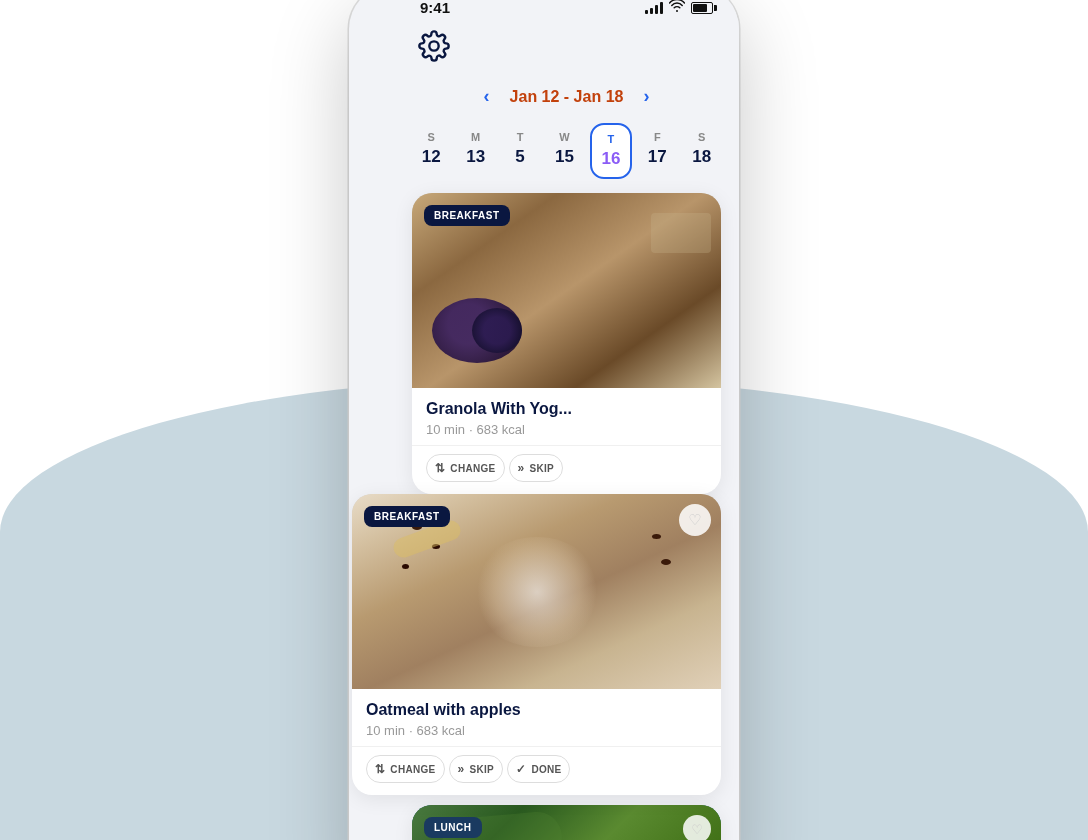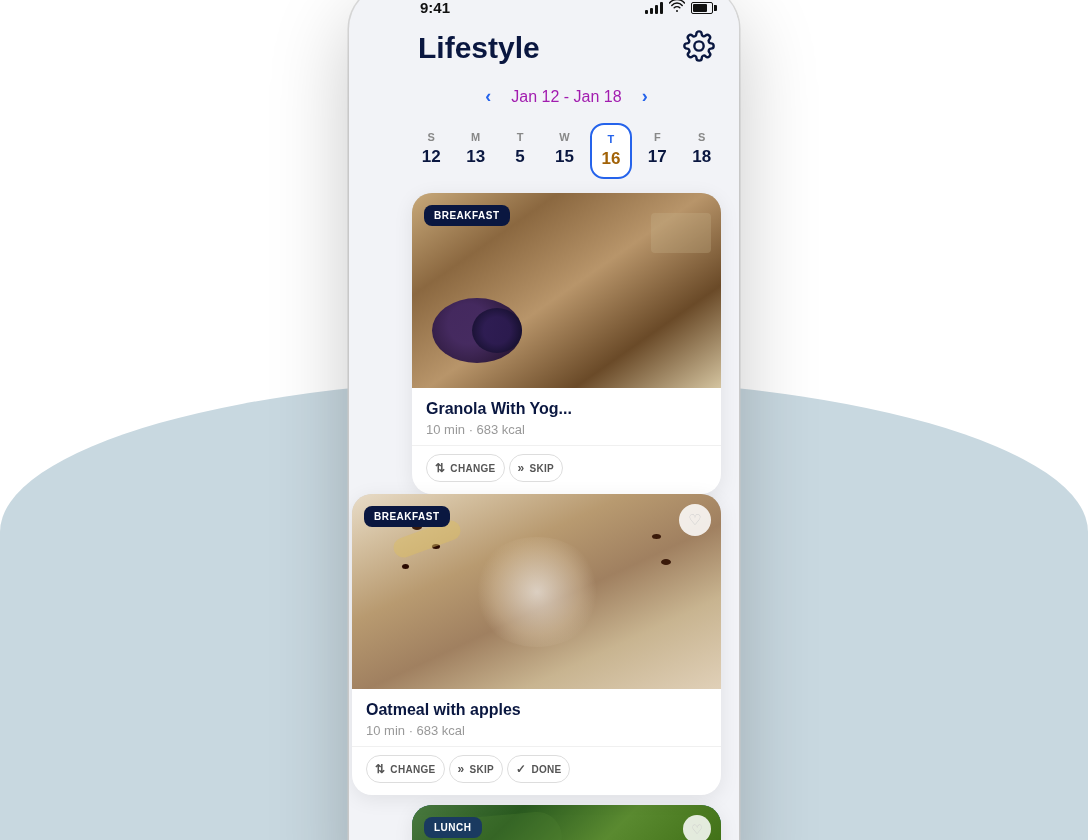--- a/index.html
+++ b/index.html
@@ -179,22 +179,22 @@
     .week-nav-btn {
       font-size: 18px;
       color: #2563eb;
       cursor: pointer;
       font-weight: 700;
       padding: 4px;
     }
 
     .week-label {
       font-size: 16px;
-      font-weight: 400;
-      color: #a21caf;
+      font-weight: 700;
+      color: #c2410c;
     }
 
     
     .day-selector {
       display: flex;
       justify-content: space-between;
       padding: 0 18px 14px;
       gap: 6px;
     }
 
@@ -226,21 +226,21 @@
       color: #2563eb;
     }
 
     .day-number {
       font-size: 17px;
       font-weight: 700;
       color: #0a1740;
     }
 
     .day-cell.active .day-number {
-      color: #a16207;
+      color: #8b5cf6;
     }
 
     
     .cards-container {
       display: flex;
       gap: 0;
       padding: 0 18px;
       position: relative;
       flex-direction: column;
     }
@@ -410,21 +410,20 @@
             <path d="M0.5 3a10 10 0 0 1 15 0" stroke="#111" stroke-width="1.5" stroke-linecap="round" fill="none"></path>
           </svg>
         </span>
         <div class="battery-icon">
           <div class="battery-fill"></div>
         </div>
       </div>
     </div>
 
     <div class="header">
-      <h1 class="header-title">Lifestyle</h1>
       <div>
         <svg class="gear-icon" viewBox="0 0 24 24" fill="none" stroke="currentColor" stroke-width="1.8">
           <circle cx="12" cy="12" r="3.5"></circle>
           <path d="M19.4 15a1.65 1.65 0 0 0 .33 1.82l.06.06a2 2 0 0 1-2.83 2.83l-.06-.06a1.65 1.65 0 0 0-1.82-.33 1.65 1.65 0 0 0-1 1.51V21a2 2 0 0 1-4 0v-.09A1.65 1.65 0 0 0 9 19.4a1.65 1.65 0 0 0-1.82.33l-.06.06a2 2 0 0 1-2.83-2.83l.06-.06A1.65 1.65 0 0 0 4.68 15a1.65 1.65 0 0 0-1.51-1H3a2 2 0 0 1 0-4h.09A1.65 1.65 0 0 0 4.6 9a1.65 1.65 0 0 0-.33-1.82l-.06-.06a2 2 0 0 1 2.83-2.83l.06.06A1.65 1.65 0 0 0 9 4.68a1.65 1.65 0 0 0 1-1.51V3a2 2 0 0 1 4 0v.09a1.65 1.65 0 0 0 1 1.51 1.65 1.65 0 0 0 1.82-.33l.06-.06a2 2 0 0 1 2.83 2.83l-.06.06A1.65 1.65 0 0 0 19.4 9a1.65 1.65 0 0 0 1.51 1H21a2 2 0 0 1 0 4h-.09a1.65 1.65 0 0 0-1.51 1z"></path>
         </svg>
       </div>
     </div>
 
 
     <div class="week-nav">

